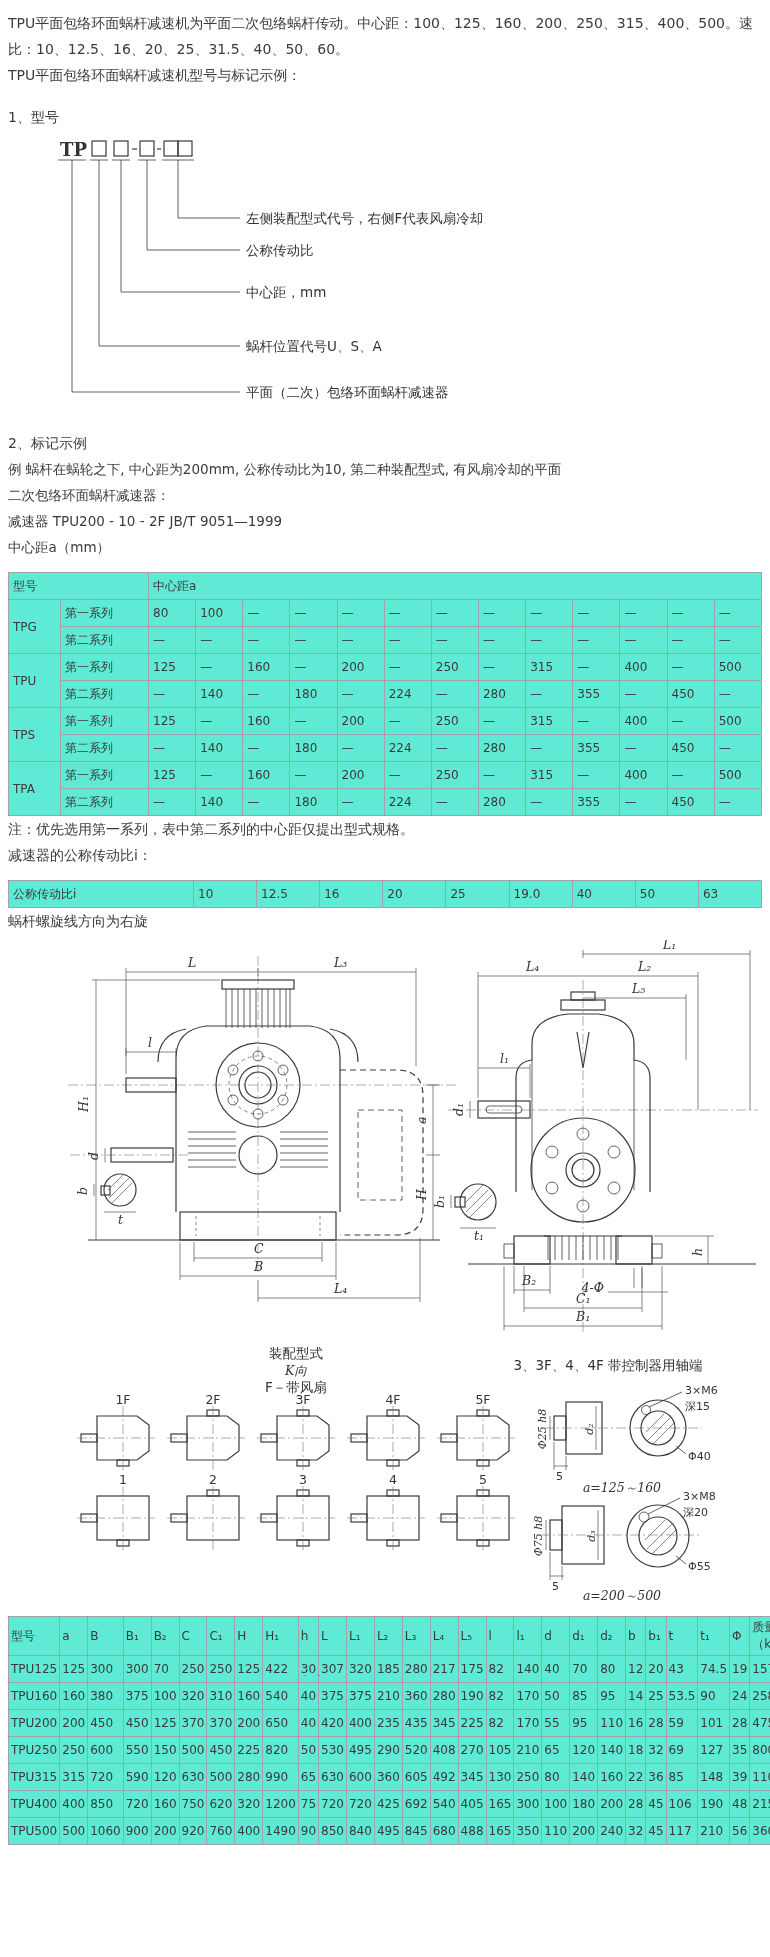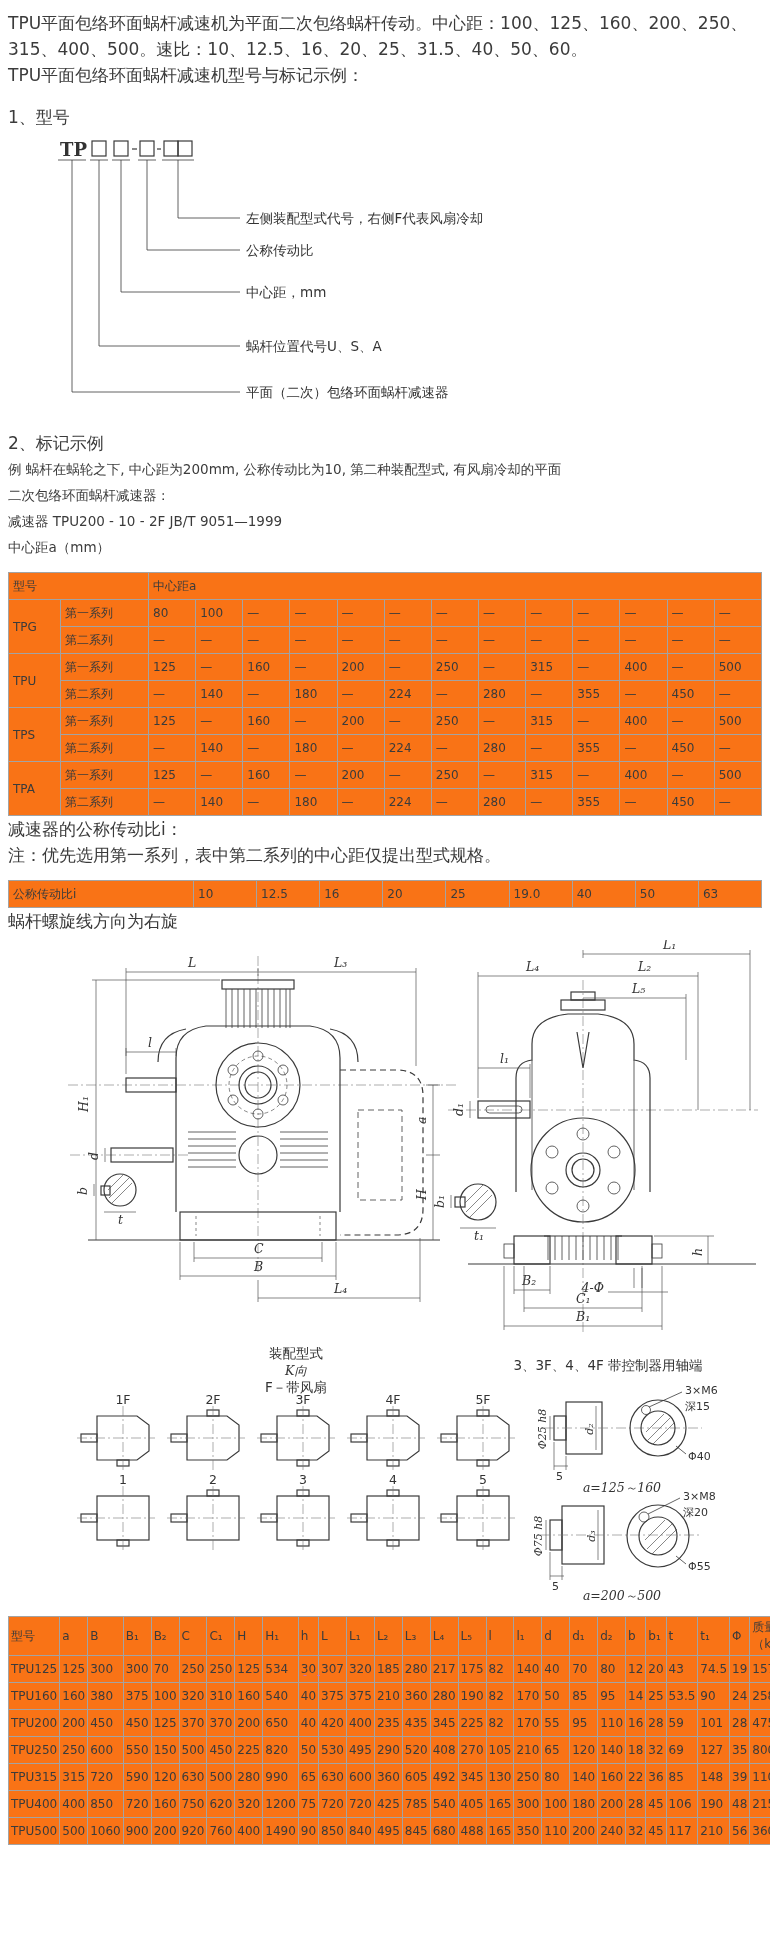--- a/index.html
+++ b/index.html
@@ -1,23 +1,23 @@
 <!DOCTYPE html>
 <html><head>
 <meta charset="utf-8">
 <style>
 *{box-sizing:border-box;margin:0;padding:0}
 html,body{background:#fdfdfd}
 body{width:770px;font-family:"DejaVu Sans","Liberation Sans",sans-serif;color:#3b3b3b}
 .page{position:relative;width:770px;min-height:1957px;background:#fff;padding:10px 8px 20px 8px}
-.para{font-size:17px;line-height:26px}
+.para{font-size:14px;line-height:26px}
 .mt1{}
 .mt2{margin-top:16px}
 .exline{font-size:13.5px;line-height:26px}
-table{border-collapse:collapse;width:754px;font-size:12px;color:#3b3b3b;background:#f97316}
+table{border-collapse:collapse;width:754px;font-size:12px;color:#3b3b3b;background:#5eead4}
 table,td,th{border:1px solid #a3a3a3}
 td,th{padding:2px 4px;text-align:left;font-weight:normal;height:27px;vertical-align:middle}
 .tbl1{margin-top:12px;table-layout:fixed}
 .tbl2{margin-top:12px;table-layout:fixed}
 .tbl3{margin-top:10px}
 .tbl3 td,.tbl3 th{padding:2px 2px;font-size:12px}
 .pre{white-space:pre}
 .hdr{white-space:pre-line}
 svg{display:block}
 svg text{font-size:12.5px;fill:#333;font-family:"DejaVu Sans","Liberation Sans",sans-serif}
@@ -212,22 +212,22 @@
           <td>280</td>
           <td>—</td>
           <td>355</td>
           <td>—</td>
           <td>450</td>
           <td>—</td>
         </tr>
       </tbody>
     </table>
 
+  <p class="para mt1">注：优先选用第一系列，表中第二系列的中心距仅提出型式规格。</p>
   <p class="para mt1">减速器的公称传动比i：</p>
-  <p class="para mt1">注：优先选用第一系列，表中第二系列的中心距仅提出型式规格。</p>
 
   <table class="tbl2">
     <colgroup>
         <col style="width:185px">
       </colgroup>
   <tbody>
         <tr>
           <td>公称传动比i</td>
           <td>10</td>
           <td>12.5</td>
@@ -584,21 +584,21 @@
         </tr>
         <tr>
           <td>TPU125</td>
           <td>125</td>
           <td>300</td>
           <td>300</td>
           <td>70</td>
           <td>250</td>
           <td>250</td>
           <td>125</td>
-          <td>534</td>
+          <td>422</td>
           <td>30</td>
           <td>307</td>
           <td>320</td>
           <td>185</td>
           <td>280</td>
           <td>217</td>
           <td>175</td>
           <td>82</td>
           <td>140</td>
           <td>40</td>
@@ -734,21 +734,21 @@
           <td>720</td>
           <td>160</td>
           <td>750</td>
           <td>620</td>
           <td>320</td>
           <td>1200</td>
           <td>75</td>
           <td>720</td>
           <td>720</td>
           <td>425</td>
-          <td>785</td>
+          <td>692</td>
           <td>540</td>
           <td>405</td>
           <td>165</td>
           <td>300</td>
           <td>100</td>
           <td>180</td>
           <td>200</td>
           <td>28</td>
           <td>45</td>
           <td>106</td>

